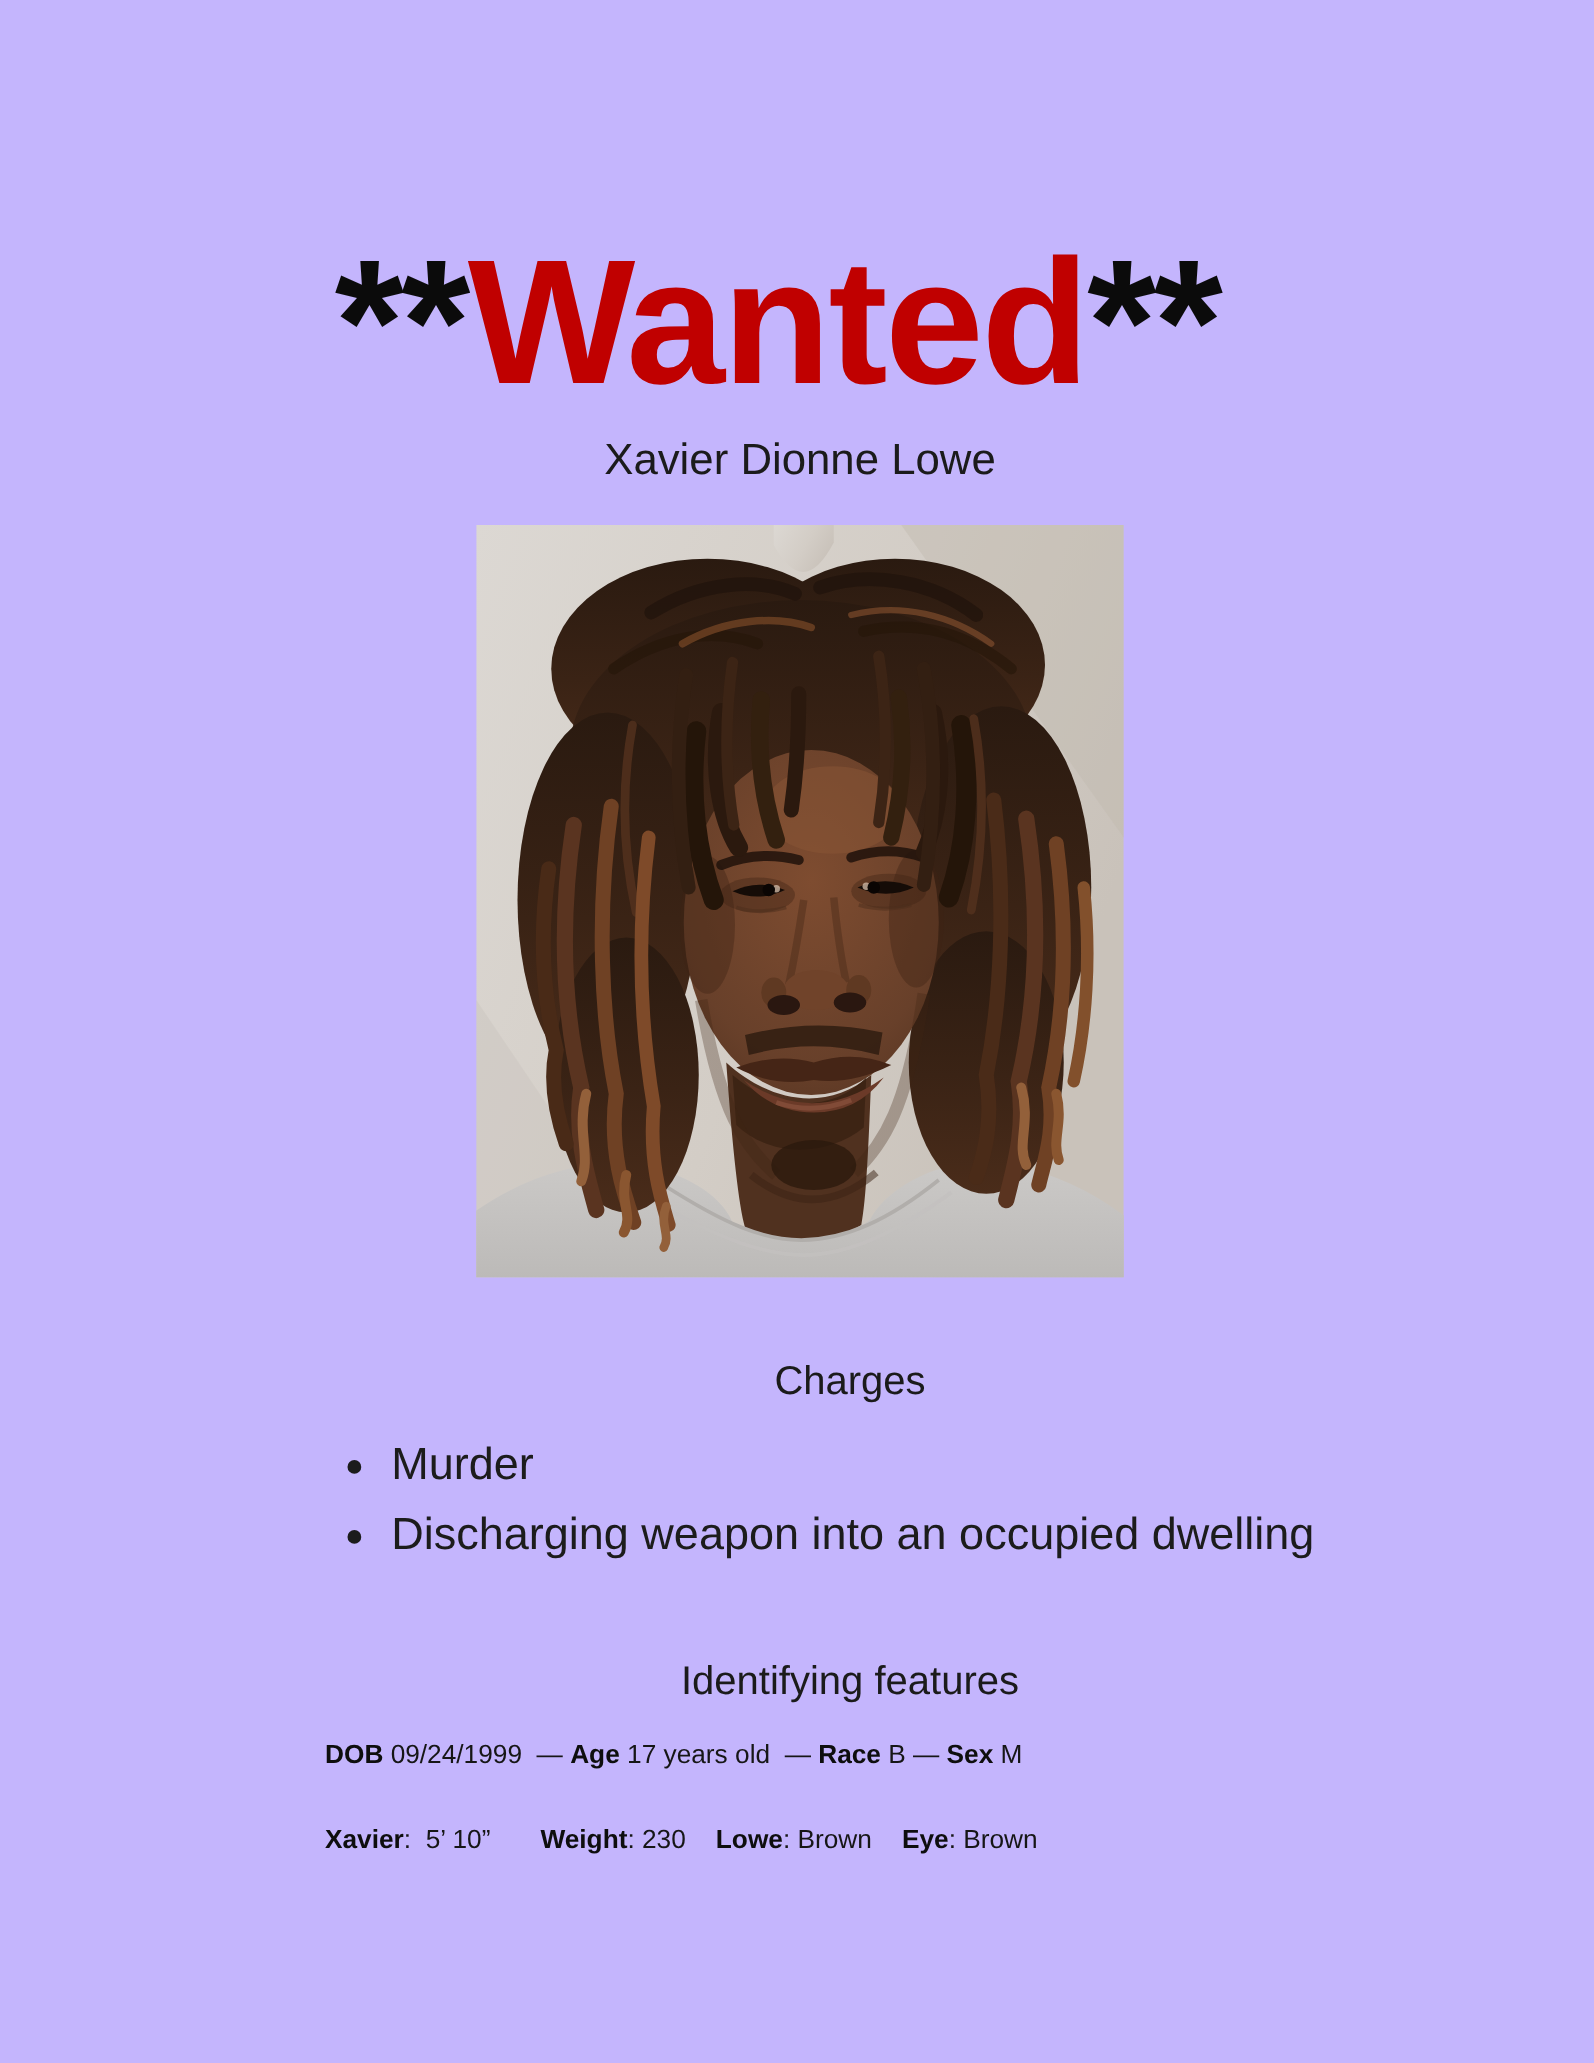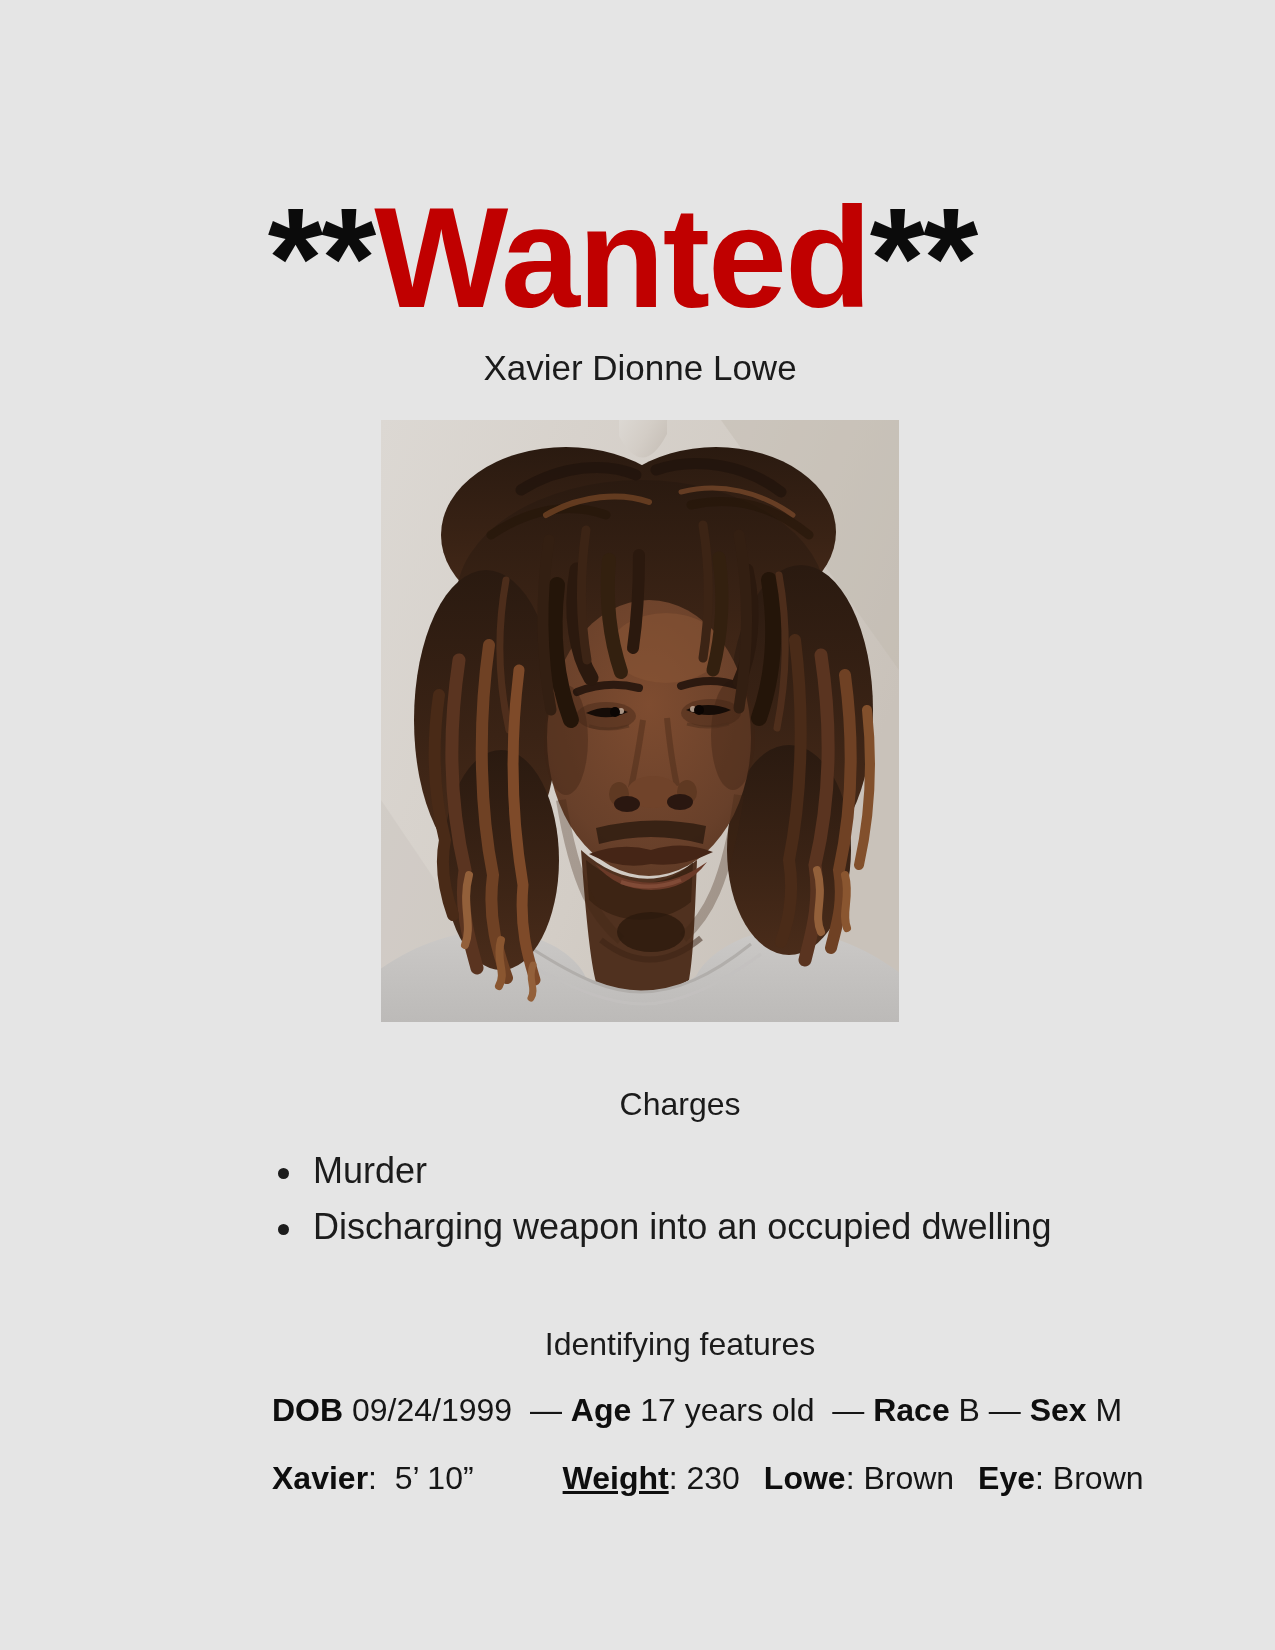--- a/index.html
+++ b/index.html
@@ -1,17 +1,17 @@
 <!DOCTYPE html>
 <html><head>
 <meta charset="utf-8">
 <style>
   html,body{margin:0;padding:0;background:#ffffff;}
   body{width:1275px;height:1650px;position:relative;font-family:"Liberation Sans",sans-serif;color:#151515;}
-  .page{position:absolute;inset:0;overflow:hidden;background:#e5e5e5;}
+  .page{position:absolute;inset:0;overflow:hidden;background:#c4b5fd;}
 
   .title{position:absolute;top:92px;left:0;width:1244px;text-align:center;
          font-size:142px;font-weight:700;line-height:1.0;letter-spacing:-2px;white-space:pre;}
   .title .ast{color:#0b0b0b;}
   .title .red{color:#c00000;}
 
   .suspect-name{position:absolute;top:348px;left:0;width:1280px;text-align:center;
                 font-size:35px;color:#1b1b1b;}
 
   .photo{position:absolute;left:381px;top:420px;width:518px;height:602px;}
@@ -20,25 +20,25 @@
   .section-h{position:absolute;left:0;width:1360px;text-align:center;font-size:32px;color:#1b1b1b;}
   .charges-h{top:1086px;}
   .id-h{top:1326px;}
 
   .charge-row{position:absolute;left:278px;font-size:36px;color:#1c1c1c;white-space:pre;}
   .charge-row.r1{top:1150px;}
   .charge-row.r2{top:1206px;text-align:right;}
   .dot{display:inline-block;width:11px;height:11px;border-radius:50%;background:#1c1c1c;
        margin-right:24px;margin-bottom:4px;}
 
-  .idline{position:absolute;left:272px;font-size:32px;color:#161616;white-space:pre;}
+  .idline{position:absolute;left:260px;font-size:21px;color:#161616;white-space:pre;}
   .idline b{font-weight:700;color:#0e0e0e;}
   .idline.l1{top:1392px;}
   .idline.l2{top:1460px;}
-  .gap-lg{margin-left:89px;text-decoration:underline;}
+  .gap-lg{margin-left:40px;}
   .gap-md{margin-left:24px;}
 </style>
 </head>
 <body>
 
 <div class="page">
 
   <h1 class="title"><span class="ast">**</span><span class="red" style="color: rgb(192, 0, 0);">Wanted</span><span class="ast">**</span></h1>
 
   <div class="suspect-name">Xavier Dionne Lowe</div>

